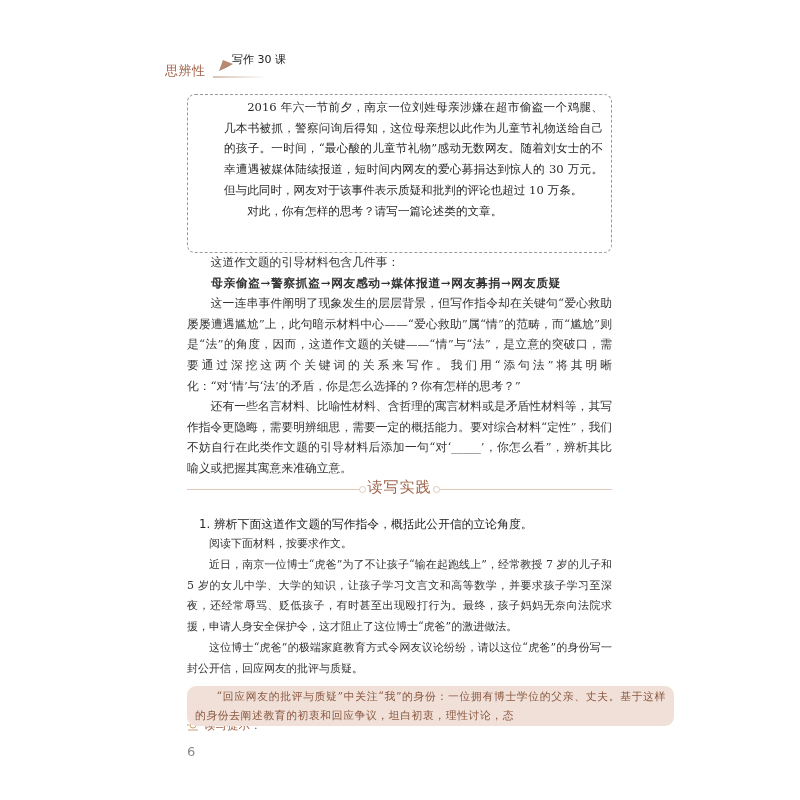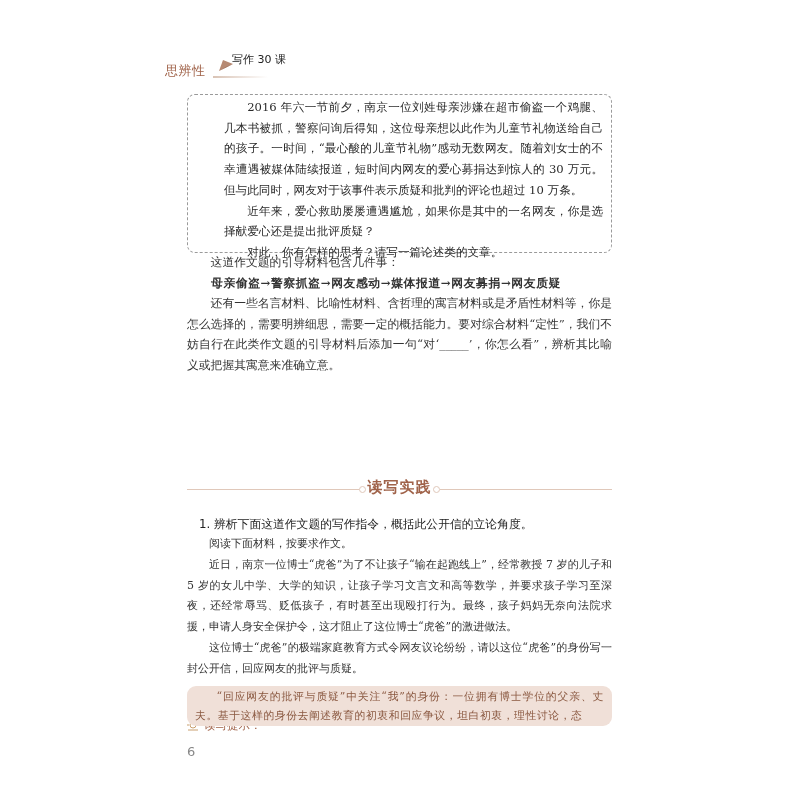--- a/index.html
+++ b/index.html
@@ -24,37 +24,37 @@
     }
     .para { font-size: 11.6px; line-height: 20.5px; margin: 0; text-align: justify; white-space: normal; }
     .indent { text-indent: 2em; }
     .material .para { font-size: 11.6px; line-height: 20.7px; margin-left: 28px; }
 
     .body-text { position: absolute; left: 187px; top: 252px; width: 425px; }
     .body-text .para { color: #333; font-size: 11.8px; line-height: 20.6px; }
     .chain { font-size: 10.6px; letter-spacing: 0.6px; padding-left: 24px; color: #3a3a3a; line-height: 20px; font-weight: bold; }
 
     
-    .section { position: absolute; left: 187px; top: 478px; width: 425px; height: 24px; font-weight: bold; }
+    .section { position: absolute; left: 187px; top: 478px; width: 425px; height: 24px; }
     .section .line { position: absolute; top: 11px; height: 1px; background: #e0c8ba; }
     .section .line.l { left: 0; width: 172px; }
     .section .line.r { right: 0; width: 172px; }
     .section .dot { position: absolute; top: 8px; width: 5px; height: 5px; border: 1px solid #e0c8ba; border-radius: 50%; background: #fff; }
     .section .dot.l { left: 172px; }
     .section .dot.r { right: 172px; }
     .section .title { position: absolute; left: 0; right: 0; top: 0; text-align: center; font-family: "DejaVu Sans", sans-serif; font-size: 15px; color: #a0634a; letter-spacing: 1px; }
 
     .task { position: absolute; left: 187px; top: 514px; width: 425px; }
     .task .q { font-family: "DejaVu Sans", sans-serif; font-size: 11.8px; color: #222; padding-left: 12px; line-height: 20px; margin: 0; }
     .task .para { font-size: 11px; line-height: 20.8px; color: #333; }
 
     .hint-label { position: absolute; left: 186px; top: 672px; font-size: 11.5px; color: #a0634a; white-space: nowrap; margin-top: 45px; }
     .hint-label .sun { display: inline-block; width: 14px; height: 14px; vertical-align: -2px; margin-right: 4px; }
     .hint-box {
-      position: absolute; left: 187px; top: 686px; width: 425px; height: 40px;
+      position: absolute; left: 187px; top: 686px; width: 487px; height: 40px;
       background: #f0e0d8; border-radius: 9px; padding: 1px 8px; box-sizing: border-box;
     }
     .hint-box .para { font-size: 10.8px; line-height: 19px; color: #8a5840; letter-spacing: 0.6px; }
 
     .page-num { position: absolute; left: 187px; top: 744px; font-family: "DejaVu Sans", sans-serif; font-size: 13px; color: #888; }
   </style>
 </head>
 <body>
 
 <div class="page">
@@ -64,28 +64,28 @@
     <svg class="arrow" viewBox="0 0 18 14">
       <polygon points="2,13 16,6 6,2" fill="#b78a73"></polygon>
       <polygon points="2,13 16,6 9,9" fill="#8c5a44"></polygon>
     </svg>
     <span class="book">写作 30 课</span>
     <div class="underline"></div>
   </div>
 
   <div class="material">
     <p class="para indent">2016 年六一节前夕，南京一位刘姓母亲涉嫌在超市偷盗一个鸡腿、几本书被抓，警察问询后得知，这位母亲想以此作为儿童节礼物送给自己的孩子。一时间，“最心酸的儿童节礼物”感动无数网友。随着刘女士的不幸遭遇被媒体陆续报道，短时间内网友的爱心募捐达到惊人的 30 万元。但与此同时，网友对于该事件表示质疑和批判的评论也超过 10 万条。</p>
-    <p class="para indent">近年来，爱心救助屡屡遭遇尴尬，如果你是其中的一名网友，你是选择献爱心还是提出批评质疑？</p>
     <p class="para indent">对此，你有怎样的思考？请写一篇论述类的文章。</p>
   </div>
 
   <div class="body-text">
     <p class="para indent">这道作文题的引导材料包含几件事：</p>
     <p class="para chain">母亲偷盗→警察抓盗→网友感动→媒体报道→网友募捐→网友质疑</p>
-    <p class="para indent">还有一些名言材料、比喻性材料、含哲理的寓言材料或是矛盾性材料等，你是怎么选择的，需要明辨细思，需要一定的概括能力。要对综合材料“定性”，我们不妨自行在此类作文题的引导材料后添加一句“对‘_____’，你怎么看”，辨析其比喻义或把握其寓意来准确立意。</p>
+    <p class="para indent">这一连串事件阐明了现象发生的层层背景，但写作指令却在关键句“爱心救助屡屡遭遇尴尬”上，此句暗示材料中心——“爱心救助”属“情”的范畴，而“尴尬”则是“法”的角度，因而，这道作文题的关键——“情”与“法”，是立意的突破口，需要通过深挖这两个关键词的关系来写作。我们用“添句法”将其明晰化：“对‘情’与‘法’的矛盾，你是怎么选择的？你有怎样的思考？”</p>
+    <p class="para indent">还有一些名言材料、比喻性材料、含哲理的寓言材料或是矛盾性材料等，其写作指令更隐晦，需要明辨细思，需要一定的概括能力。要对综合材料“定性”，我们不妨自行在此类作文题的引导材料后添加一句“对‘_____’，你怎么看”，辨析其比喻义或把握其寓意来准确立意。</p>
   </div>
 
   <div class="section">
     <div class="line l"></div>
     <div class="dot l"></div>
     <div class="title">读写实践</div>
     <div class="dot r"></div>
     <div class="line r"></div>
   </div>
 

